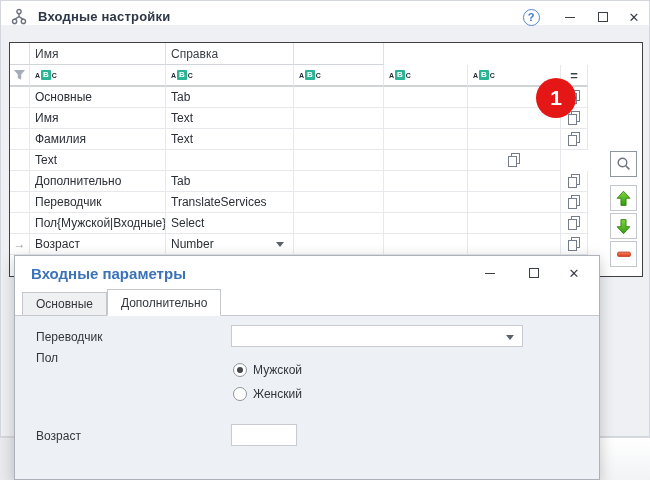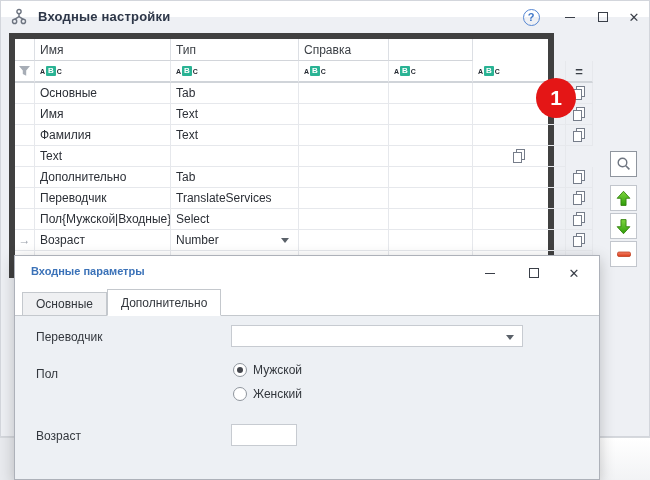--- a/index.html
+++ b/index.html
@@ -11,21 +11,21 @@
     font-size:12px;
     color:#32363c;
   }
 
   
   .main-window {
     position:absolute; left:0; top:0; width:650px; height:437px;
     background:#eef0f4; border:1px solid #d3d6dc;
   }
   .titlebar {
-    position:absolute; left:0; top:0; right:0; height:16px; background:#fff;
+    position:absolute; left:0; top:0; right:0; height:24px; background:#fff;
   }
   .app-icon { position:absolute; left:9px; top:7px; width:18px; height:18px; }
   .main-title {
     position:absolute; left:37px; top:8px;
     font-size:13px; font-weight:bold; color:#2e3748; letter-spacing:.2px;
   }
   .winbtn {
     position:absolute; top:5px; width:22px; height:22px;
     display:flex; align-items:center; justify-content:center; cursor:default;
   }
@@ -33,22 +33,22 @@
     width:17px; height:17px; border:1px solid #5586d2; border-radius:50%;
     color:#3e76c8; font-size:11px; font-weight:bold;
     display:flex; align-items:center; justify-content:center;
   }
   .glyph-min  { width:10px; height:0; border-top:1px solid #3a3f48; display:block; }
   .glyph-max  { width:10px; height:10px; border:1px solid #3a3f48; display:block; }
   .glyph-close{ font-size:13px; color:#3a3f48; line-height:1; }
 
   
   .grid {
-    position:absolute; left:8px; top:32px; width:545px;
-    background:#fff; border:6px solid #404040;
+    position:absolute; left:8px; top:41px; width:634px;
+    background:#fff; border:1px solid #404040;
   }
   .tr {
     display:grid;
     grid-template-columns:20px 136px 128px 90px 84px 93px 27px;
   }
   .td {
     border-right:1px solid #e6e8ec; border-bottom:1px solid #e6e8ec;
     padding:0 0 0 5px; display:flex; align-items:center;
     white-space:nowrap; overflow:hidden;
   }
@@ -89,21 +89,21 @@
 
   
   .dialog {
     position:absolute; left:14px; top:255px; width:586px; height:225px; z-index:20;
     background:#edf0f4; border:1px solid #adb1b9;
     box-shadow:0 4px 14px rgba(0,0,0,.22);
   }
   .dialog-titlebar { position:absolute; left:0; top:0; right:0; height:33px; background:#fff; }
   .dialog-title {
     position:absolute; left:16px; top:9px;
-    font-size:11px; font-weight:bold; color:#3b72b8;
+    font-size:15px; font-weight:bold; color:#3b72b8;
   }
   .dialog .winbtn { top:7px; width:20px; height:20px; }
   .dialog-tabs {
     position:absolute; left:0; top:33px; right:0; height:27px; background:#fff;
     border-bottom:1px solid #c4c8cd;
     display:flex; align-items:flex-end; padding-left:7px;
   }
   .tab {
     padding:0 13px; font-size:12px; color:#33373d; white-space:nowrap;
   }
@@ -161,21 +161,20 @@
     <div class="winbtn" style="left:622px">
       <span class="glyph-close">✕</span>
     </div>
   </div>
 
   <div class="grid">
 
     <div class="tr head">
       <div class="td center"></div>
       <div class="td">Имя</div>
-      <div class="td">Тип</div>
       <div class="td">Справка</div>
       <div class="td center"></div>
     </div>
 
     <div class="tr filter">
       <div class="td center">
         <svg width="13" height="12" viewBox="0 0 13 12">
           <path d="M1 1 H12 L8.2 5.6 V10.8 L4.8 9 V5.6 Z" fill="#a7adb6"></path>
         </svg>
       </div>
@@ -433,21 +432,21 @@
     <div class="tab inactive">Основные</div>
     <div class="tab active">Дополнительно</div>
   </div>
 
   <div class="field-label" style="top:74px">Переводчик</div>
   <div class="combobox">
     <span></span>
     <span class="dd-arrow"></span>
   </div>
 
-  <div class="field-label" style="top:111px">Пол</div>
+  <div class="field-label" style="top:95px">Пол</div>
   <div class="radio-row" style="top:107px">
     <span class="radio selected"></span>
     <span>Мужской</span>
   </div>
   <div class="radio-row" style="top:131px">
     <span class="radio"></span>
     <span>Женский</span>
   </div>
 
   <div class="field-label" style="top:173px">Возраст</div>

